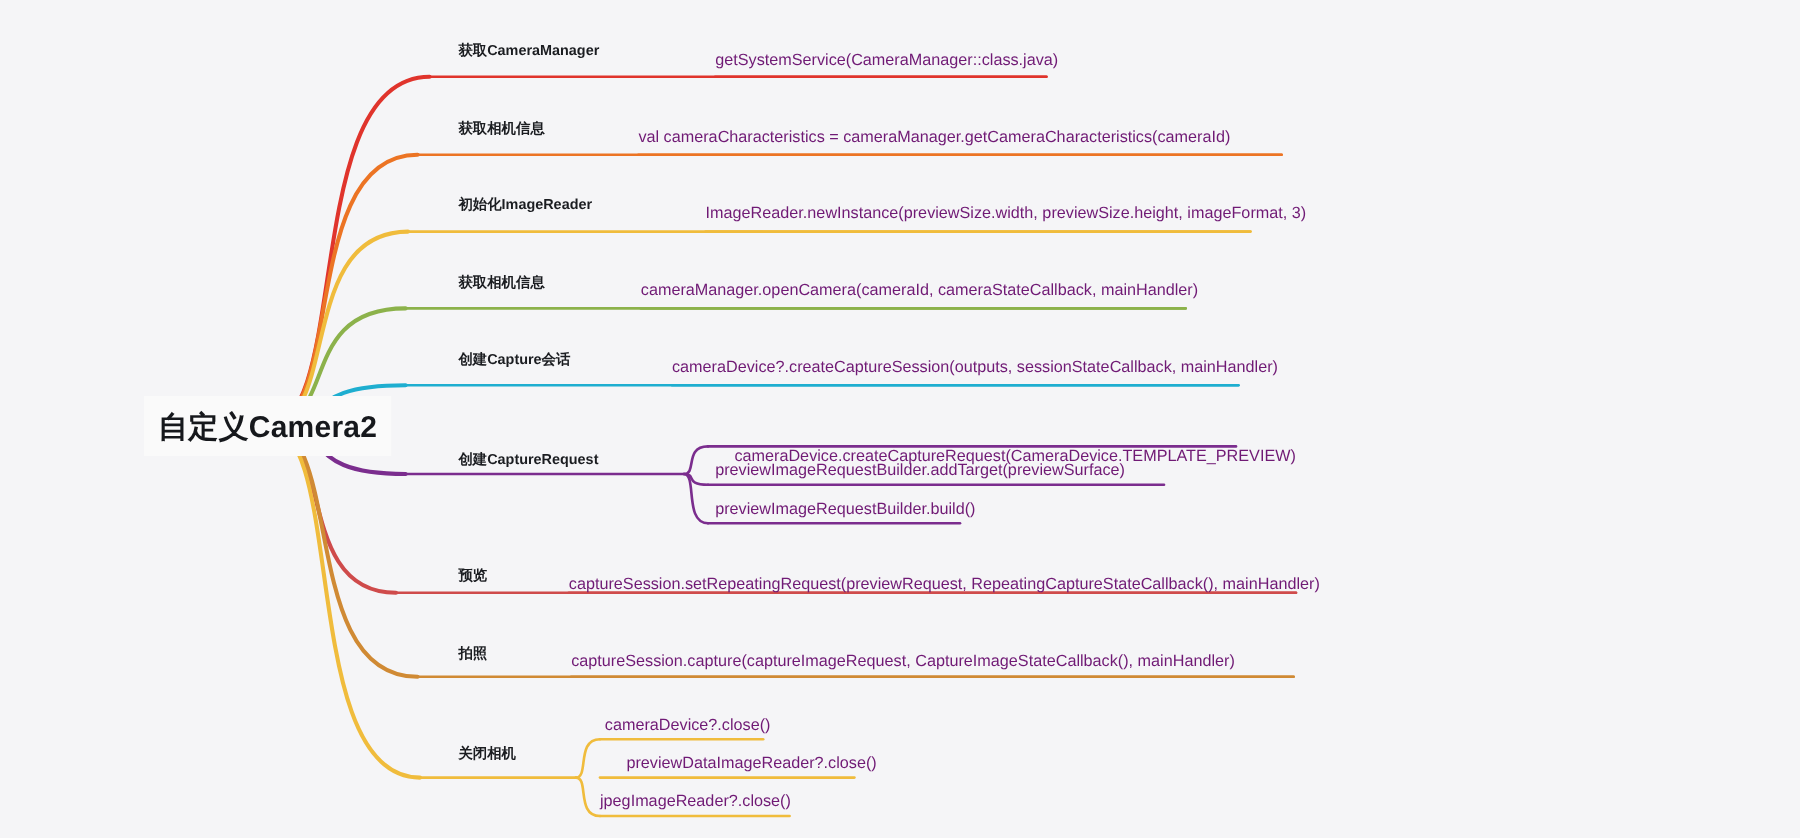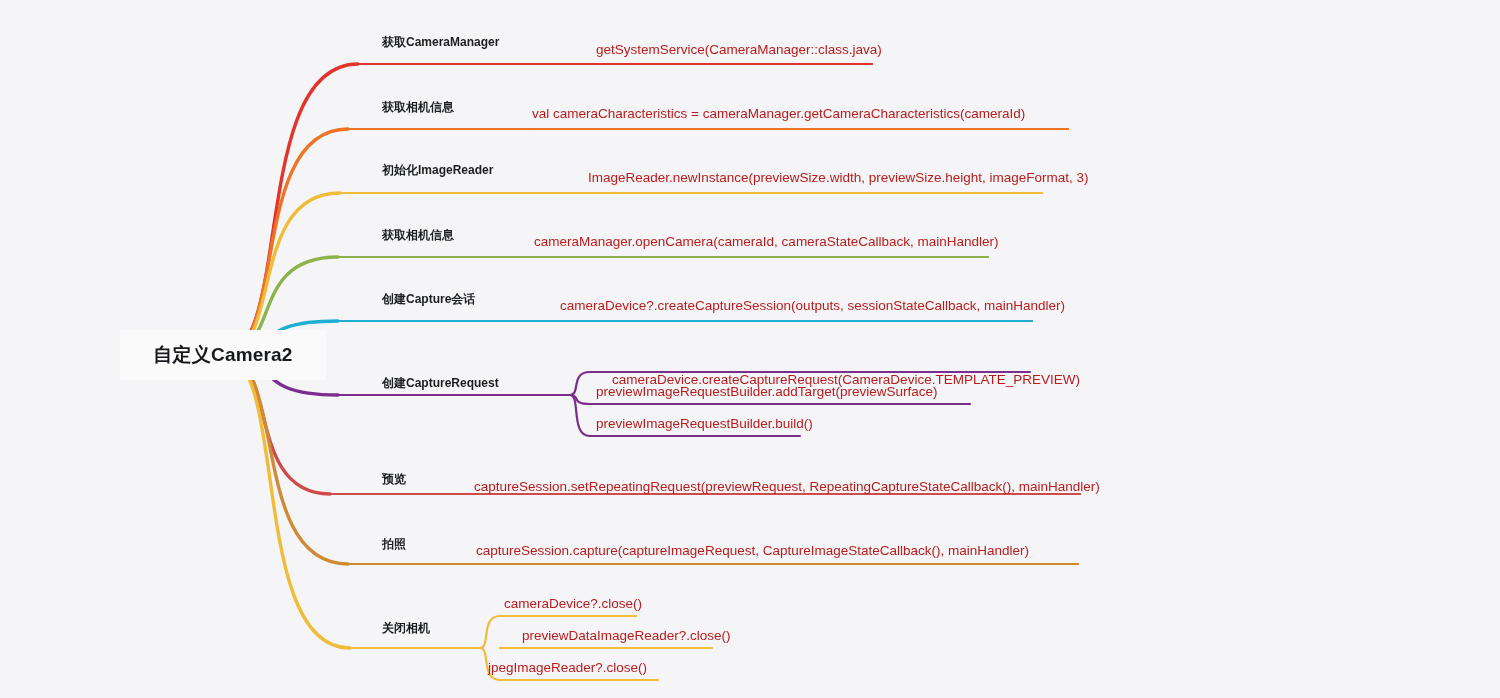--- a/index.html
+++ b/index.html
@@ -34,39 +34,39 @@
     left: 120px;
     top: 330px;
     width: 206px;
     height: 50px;
     background: #fafafa;
     display: flex;
     align-items: center;
     justify-content: center;
   }
   .root-label {
-    font-size: 19px;
+    font-size: 25px;
     font-weight: bold;
     color: #16181c;
     letter-spacing: 0.2px;
     white-space: nowrap;
   }
   .branch-label {
     position: absolute;
     font-size: 12px;
     font-weight: bold;
     color: #1b1d21;
     white-space: nowrap;
     line-height: 1;
   }
   .code-label {
     position: absolute;
     font-size: 13.5px;
     font-weight: normal;
-    color: #b91c1c;
+    color: #701a75;
     white-space: nowrap;
     line-height: 1;
   }
 </style>
 </head>
 <body>
 
 <div id="mindmap">
 
   <svg class="edges" viewBox="0 0 1500 698" preserveAspectRatio="none">
@@ -129,16 +129,16 @@
       <div class="code-label" style="left: 612px; top: 353px; margin-top: 20px;">cameraDevice.createCaptureRequest(CameraDevice.TEMPLATE_PREVIEW)</div>
       <div class="code-label" style="left: 596px; top: 385px;">previewImageRequestBuilder.addTarget(previewSurface)</div>
       <div class="code-label" style="left: 596px; top: 417px;">previewImageRequestBuilder.build()</div>
       <div class="branch-label" style="left: 382px; top: 473px;">预览</div>
       <div class="code-label" style="left: 474px; top: 480px;">captureSession.setRepeatingRequest(previewRequest, RepeatingCaptureStateCallback(), mainHandler)</div>
       <div class="branch-label" style="left: 382px; top: 538px;">拍照</div>
       <div class="code-label" style="left: 476px; top: 544px;">captureSession.capture(captureImageRequest, CaptureImageStateCallback(), mainHandler)</div>
       <div class="branch-label" style="left: 382px; top: 622px;">关闭相机</div>
       <div class="code-label" style="left: 504px; top: 597px;">cameraDevice?.close()</div>
       <div class="code-label" style="left: 512px; top: 629px; margin-left: 10px;">previewDataImageReader?.close()</div>
-      <div class="code-label" style="left: 488px; top: 661px;">jpegImageReader?.close()</div>
+      <div class="code-label" style="left: 500px; top: 661px;">jpegImageReader?.close()</div>
     </div>
 
 </div>
 
 </body></html>

